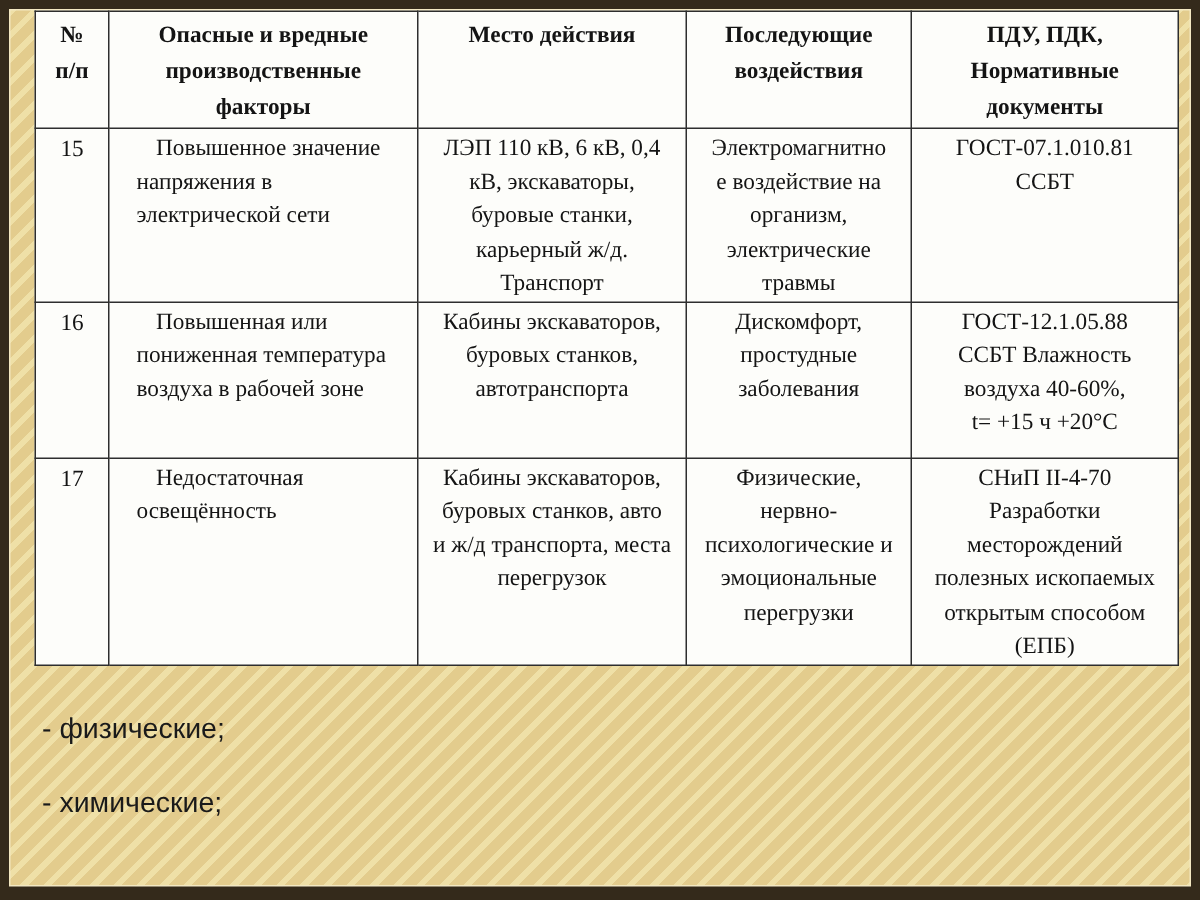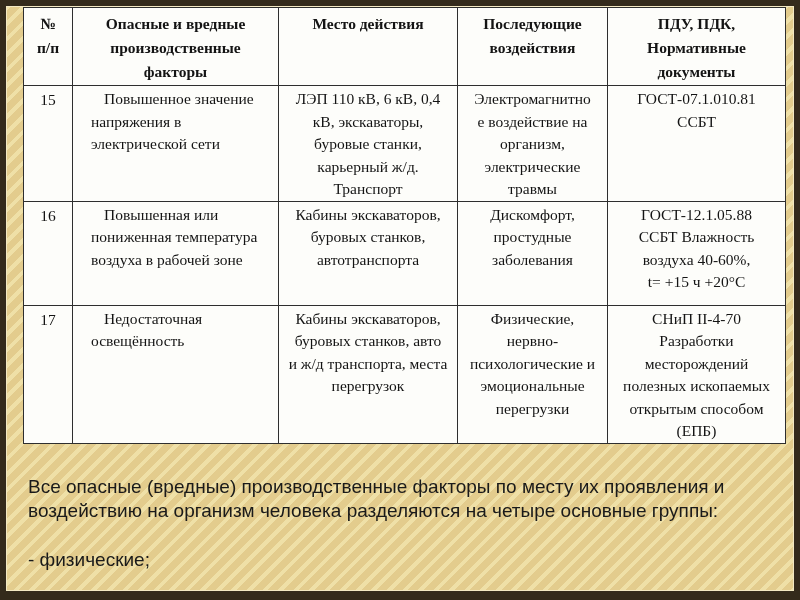--- a/index.html
+++ b/index.html
@@ -126,21 +126,19 @@
 Разработки
 месторождений
 полезных ископаемых
 открытым способом
 (ЕПБ)</td>
       </tr>
     </tbody>
   </table>
 
   <div class="note">
-    <div class="note-intro">Все опасные (вредные) производственные факторы по месту их проявления и
-воздействию на организм человека разделяются на четыре основные группы:</div>
     <div class="note-item">- физические;</div>
     <div class="note-item">- химические;</div>
     
     
   </div>
 
 </div>
 
 </body></html>

